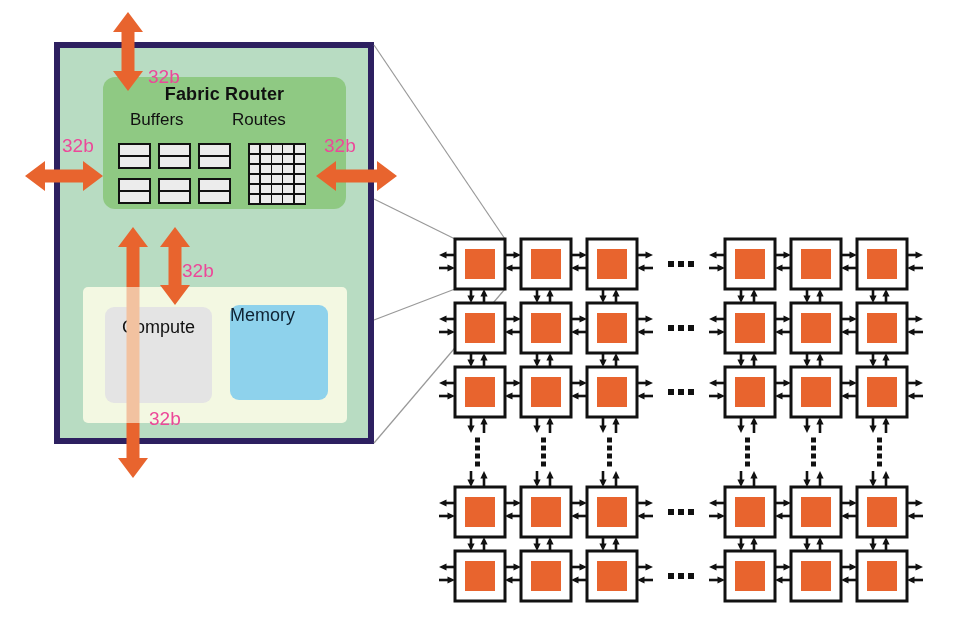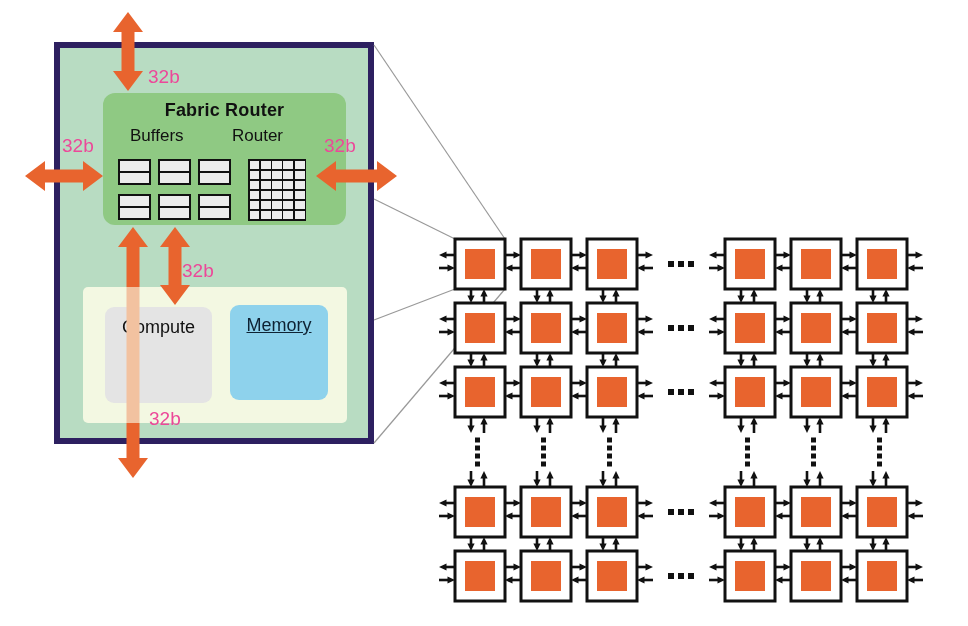--- a/index.html
+++ b/index.html
@@ -6,21 +6,21 @@
   #stage{
     position:relative;width:968px;height:626px;background:#ffffff;overflow:hidden;
     font-family:"Liberation Sans","DejaVu Sans",sans-serif;color:#111;
   }
   .abs{position:absolute;}
   #tile-box{
     left:54px;top:42px;width:320px;height:402px;box-sizing:border-box;
     border:6px solid #2d2060;background:#b8dcc2;
   }
   #router-box{
-    left:103px;top:93px;width:243px;height:132px;border-radius:12px;background:#8fc983;text-decoration:underline;
+    left:103px;top:77px;width:243px;height:132px;border-radius:12px;background:#8fc983;text-decoration:underline;
   }
   #router-title{
     left:0;top:7px;width:100%;text-align:center;font-weight:bold;font-size:18px;letter-spacing:.2px;
   }
   .sub-label{font-size:17px;width:90px;top:33px;}
   #buffers-label{left:27px;}
   #routes-label{left:129px;}
   #buffers{
     left:15px;top:66px;width:114px;display:grid;column-gap:7px;row-gap:9px;
   }
@@ -33,36 +33,36 @@
   #routes > div{background:#ececec;}
   #compute-region{
     left:83px;top:287px;width:264px;height:136px;background:#f3f8e2;border-radius:5px;
   }
   #compute-block{
     left:22px;top:20px;width:107px;height:96px;background:#e4e4e4;border-radius:9px;
     text-align:center;font-size:18px;padding-top:10px;box-sizing:border-box;
   }
   #memory-block{
     left:147px;top:18px;width:98px;height:95px;background:#8ed2ec;border-radius:9px;
-    text-align:center;font-size:18px;padding-top:10px;box-sizing:border-box;color:#0e2233;text-decoration:underline;
+    text-align:left;font-size:18px;box-sizing:border-box;color:#0e2233;
   }
   .lbl{position:absolute;font-size:19px;width:44px;text-align:left;color:#ec4899;}
   #overlay{position:absolute;left:0;top:0;z-index:10;pointer-events:none;}
 </style>
 </head>
 <body>
 
 <div id="stage">
 
   <div id="tile-box" class="abs"></div>
 
   <div id="router-box" class="abs">
     <div id="router-title" class="abs">Fabric Router</div>
     <div id="buffers-label" class="abs sub-label">Buffers</div>
-    <div id="routes-label" class="abs sub-label">Router</div>
+    <div id="routes-label" class="abs sub-label">Routes</div>
     <div id="buffers" class="abs" style="grid-template-columns: repeat(3, 33px);">
         <div class="buffer">
           <div></div>
           <div></div>
         </div>
         <div class="buffer">
           <div></div>
           <div></div>
         </div>
         <div class="buffer">

